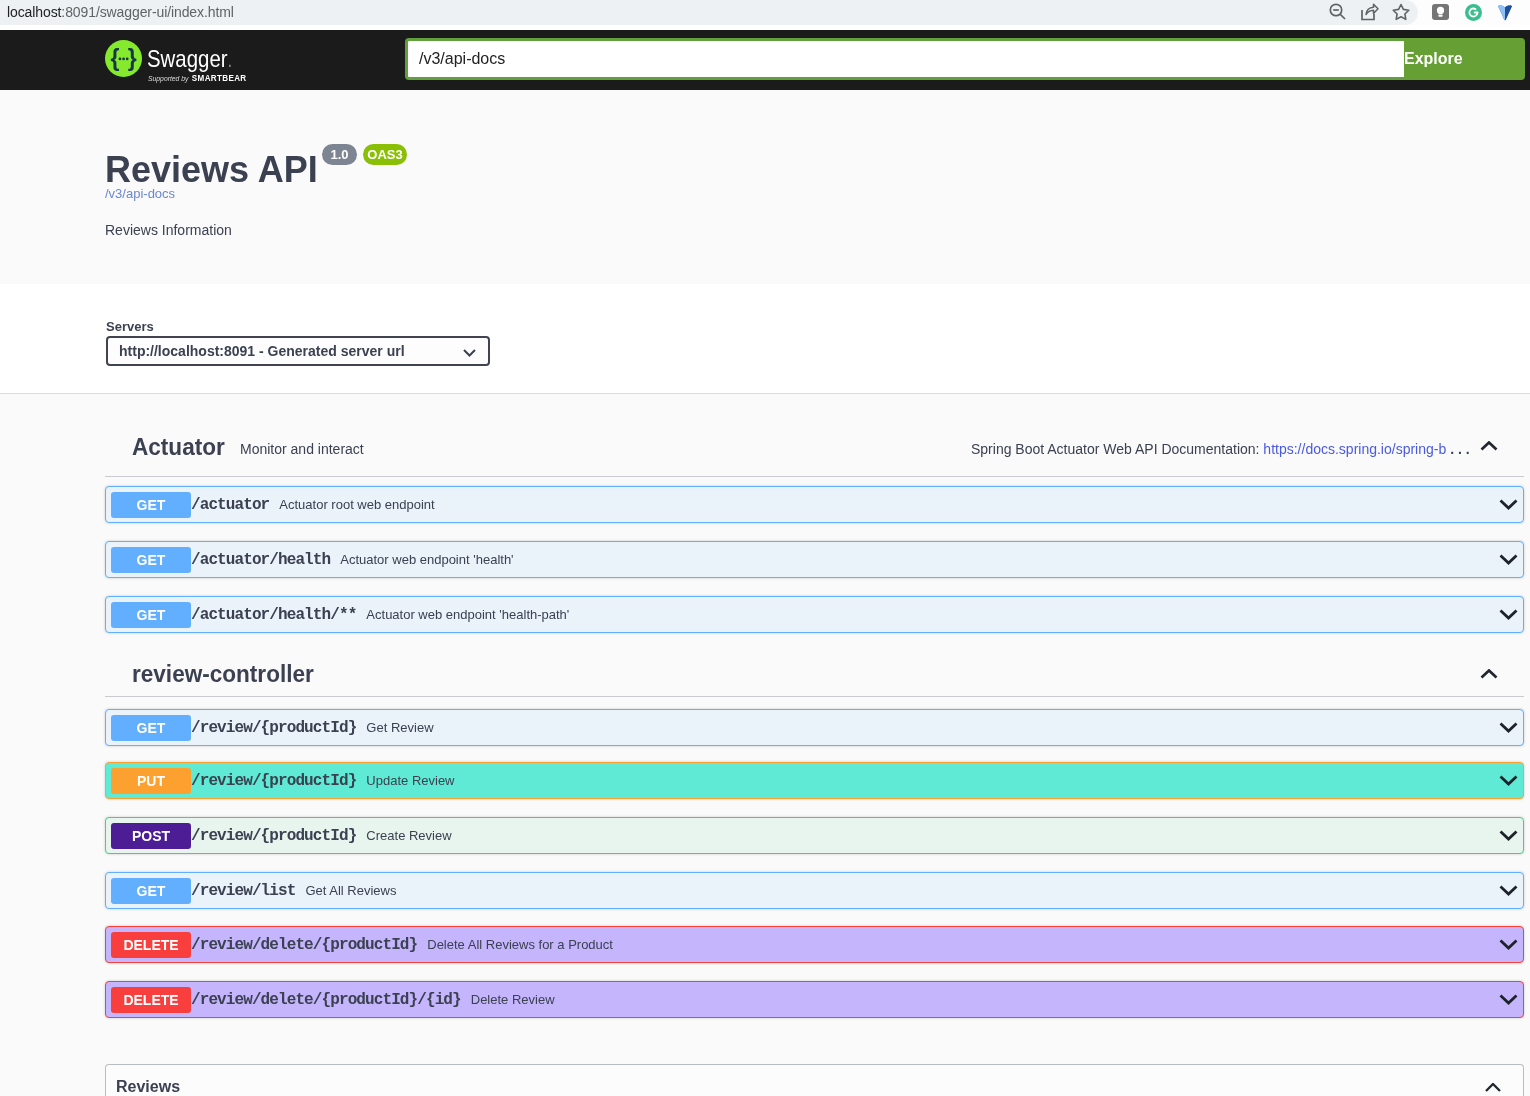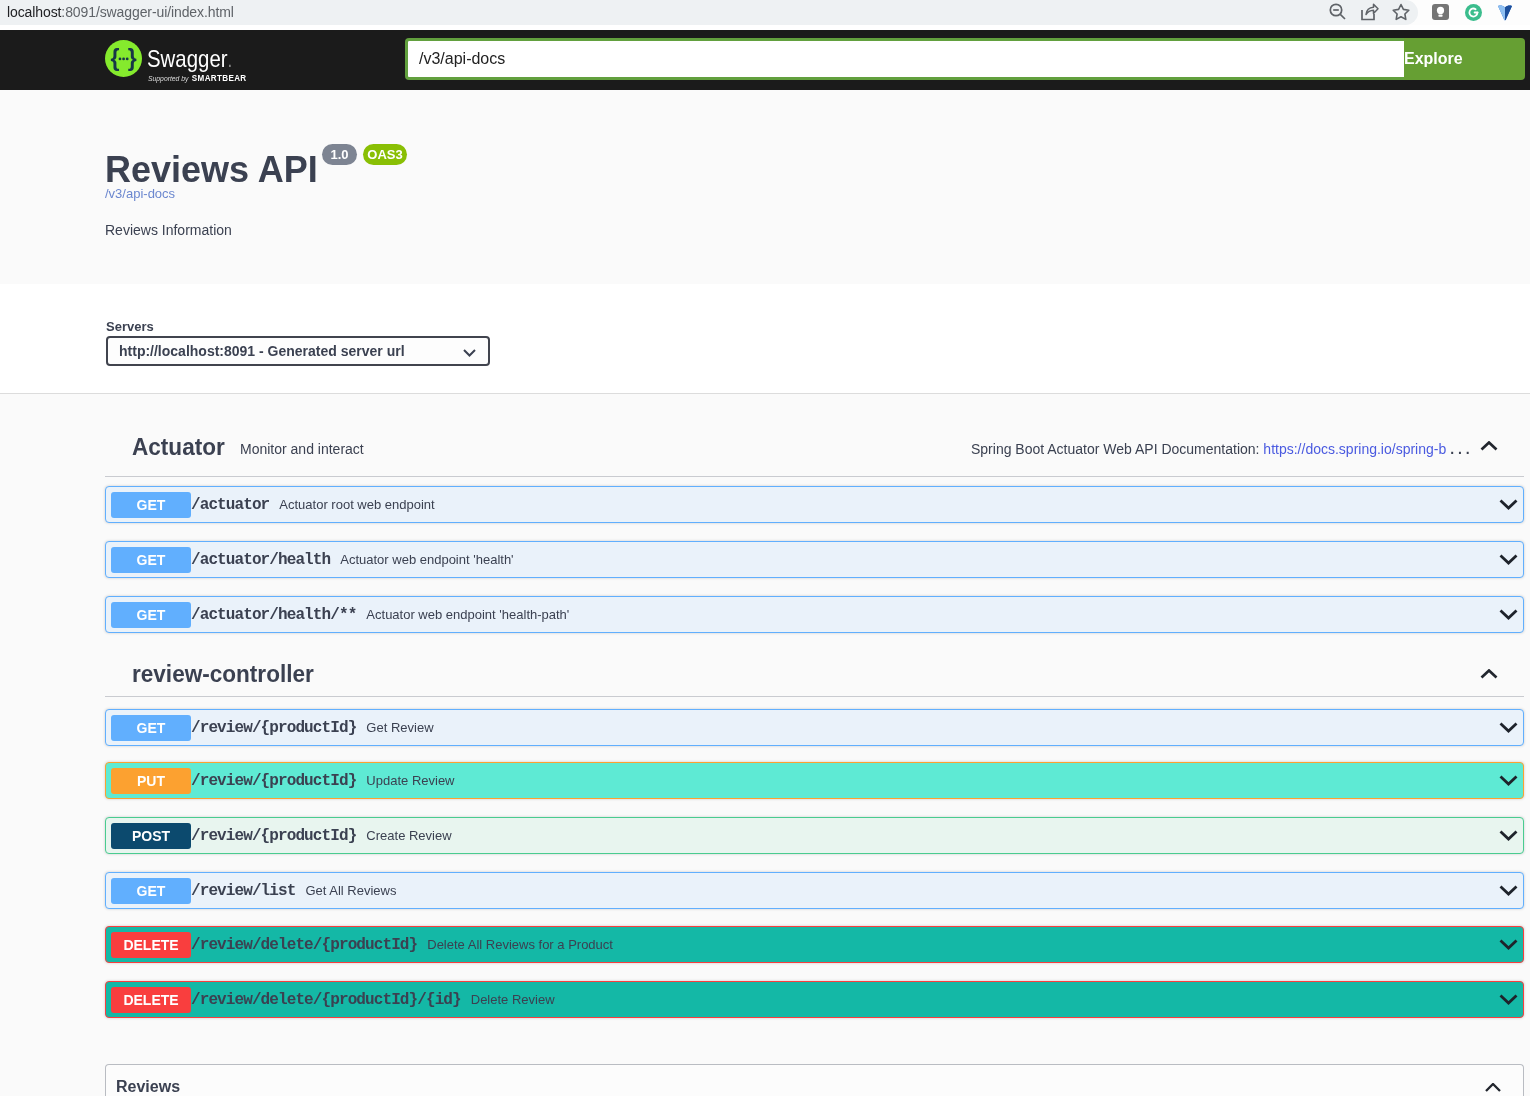--- a/index.html
+++ b/index.html
@@ -51,22 +51,22 @@
   
   .op { position:absolute; left:105px; width:1419px; height:37px; border-radius:4px; box-shadow:0 0 3px rgba(0,0,0,.19); display:flex; align-items:center; }
   .op .badge { width:80px; height:26px; margin-left:5px; border-radius:3px; color:#ffffff; font-weight:bold; font-size:14px; text-align:center; line-height:26px; flex:none; }
   .op .path { font-family:"Liberation Mono", monospace; font-weight:bold; font-size:16px; color:#3b4151; letter-spacing:-0.9px; }
   .op .desc { font-size:13px; color:#3b4151; margin-left:10px; }
   .op.get { background:#eaf2fa; border:1px solid #61affe; }
   .op.get .badge { background:#61affe; }
   .op.put { background:#5eead4; border:1px solid #fca130; }
   .op.put .badge { background:#fca130; }
   .op.post { background:#e8f5ef; border:1px solid #49cc90; }
-  .op.post .badge { background:#0c4a6e; }
-  .op.del { background:#14b8a6; border:1px solid #f93e3e; }
+  .op.post .badge { background:#4c1d95; }
+  .op.del { background:#c4b5fd; border:1px solid #f93e3e; }
   .op.del .badge { background:#f93e3e; }
   .op .chev { position:absolute; right:5px; top:50%; margin-top:-5.5px; }
 
   
   .models { position:absolute; left:105px; top:1064px; width:1419px; height:40px; background:#fcfcfc; border:1px solid #b9bcc2; border-bottom:none; border-radius:4px 4px 0 0; }
   .models .t { position:absolute; left:10px; top:13px; font-size:16px; font-weight:bold; color:#3b4151; }
 </style>
 </head>
 <body>
 <div id="canvas">

